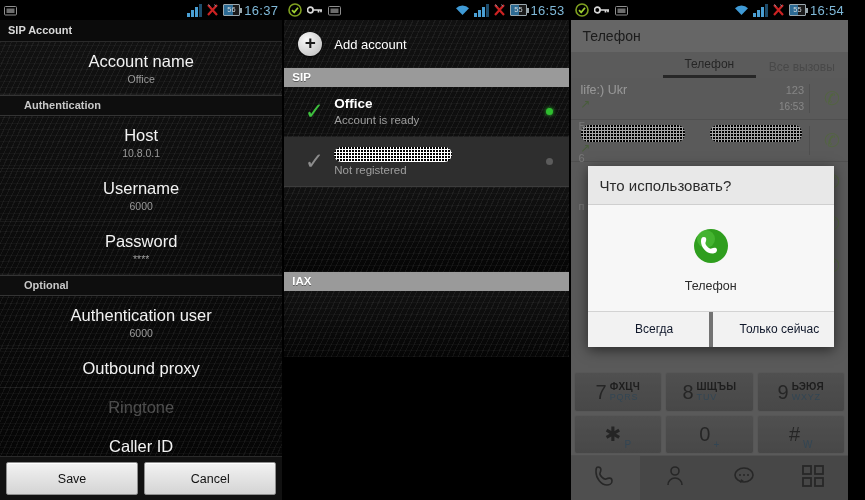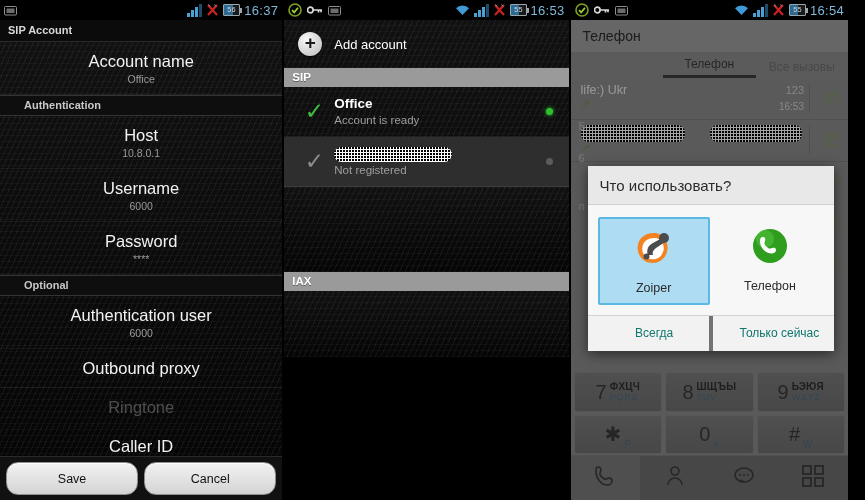--- a/index.html
+++ b/index.html
@@ -53,21 +53,21 @@
   .pref{padding:9px 14px 9px 14px;border-bottom:1px solid rgba(255,255,255,.055);text-align:center;}
   .pref .t{color:#f2f2f2;font-size:16.5px;line-height:20px;}
   .pref .s{color:#9b9b9b;font-size:10.5px;margin-top:2px;line-height:12px;}
   .p1-list{height:436px;overflow:hidden;position:relative;}
   .btnbar{
     position:absolute;left:0;right:0;bottom:0;height:44px;background:#111;
     display:flex;gap:6px;padding:5px 6px;box-sizing:border-box;
     border-top:1px solid #2a2a2a;
   }
   .btn{
-    flex:1;border:1px solid #8e8e8e;border-radius:12px;
+    flex:1;border:1px solid #8e8e8e;border-radius:2px;
     background:linear-gradient(#f2f2f2,#d4d4d4);
     color:#111;font-size:12.5px;display:flex;align-items:center;justify-content:center;
     box-shadow:inset 0 1px 0 #fff;
     text-align:right;
   }
 
   
   .addrow{display:flex;align-items:center;gap:12px;padding:12px 14px;}
   .plus{
     width:24px;height:24px;border-radius:50%;
@@ -129,21 +129,21 @@
   .dialog{
     position:absolute;left:17px;right:14px;top:166px;z-index:40;
     background:#f4f4f4;box-shadow:0 3px 12px rgba(0,0,0,.55);
   }
   .dlg-title{background:#e8e8e8;color:#2b2b2b;font-size:15px;padding:11px 12px 10px 12px;border-bottom:1px solid #cfcfcf;}
   .dlg-apps{display:flex;padding:12px 10px 10px 10px;gap:6px;background:#f7f7f7;}
   .app{flex:1;padding:10px 4px 8px 4px;border-radius:2px;text-align:center;}
   .app.sel{background:#aedcf2;border:2px solid #5bb8e0;}
   .app .nm{font-size:12.5px;color:#2b2b2b;margin-top:8px;}
   .dlg-btns{display:flex;border-top:1px solid #d3d3d3;background:#f2f2f2;}
-  .dlg-btn{flex:1;text-align:center;font-size:12px;color:#0f766e;padding:10px 2px 11px 14px;}
+  .dlg-btn{flex:1;text-align:center;font-size:12px;color:#0f172a;padding:10px 2px 11px 14px;}
   .dlg-btn + .dlg-btn{border-left:4px solid #737373;}
   .hiddentxt{position:absolute;color:#b9b9b9;font-size:11px;}
 </style>
 </head>
 <body>
 
 <div class="screens">
 
   <div class="panel p1">
     <div class="statusbar">
@@ -454,32 +454,20 @@
               </svg></span>
         </div>
       </div>
     </div>
 
     <div class="dim"></div>
 
     <div class="dialog">
       <div class="dlg-title">Что использовать?</div>
       <div class="dlg-apps">
-        <div class="app sel">
-          <div>
-            <svg width="44" height="40" viewBox="0 0 44 40">
-              <path d="M22 4 C11 4 4 12 6 22 C8 32 18 36 26 33 C34 30 38 20 34 12 C31 6 27 4 22 4 z" fill="#f58220"></path>
-              <path d="M22 9 C14 9 9 15 10.5 22 C12 29 19 32 25 29.5 C31 27 33.5 19.5 30.5 14 C28.5 10.5 26 9 22 9 z" fill="#ffffff"></path>
-              <path d="M16 26 C14 22 16 16 21 14 l9-5 l3 4 l-9 6 c-3 2-4 5-3 7 z" fill="#4c4c4c"></path>
-              <circle cx="32" cy="9" r="5" fill="#4c4c4c"></circle>
-              <circle cx="14.5" cy="27.5" r="3" fill="#4c4c4c"></circle>
-            </svg>
-          </div>
-          <div class="nm">Zoiper</div>
-        </div>
         <div class="app">
           <div>
             <svg width="44" height="40" viewBox="0 0 44 40">
               <circle cx="22" cy="19" r="17" fill="#2f9e1e"></circle>
               <circle cx="17" cy="12" r="9" fill="#55c63f" opacity=".55"></circle>
               <path d="M15 10 c3 0 2.5 3.5 1.5 5.5 c-1 2 4 7 6 6 c2-1 5.5-1.5 5.5 1.5 c0 2.5-2.5 3.5-4.5 3.5 C17 26.5 12 20 12 14.5 C12 12 12.5 10 15 10 z" fill="#ffffff"></path>
             </svg>
           </div>
           <div class="nm">Телефон</div>
         </div>

